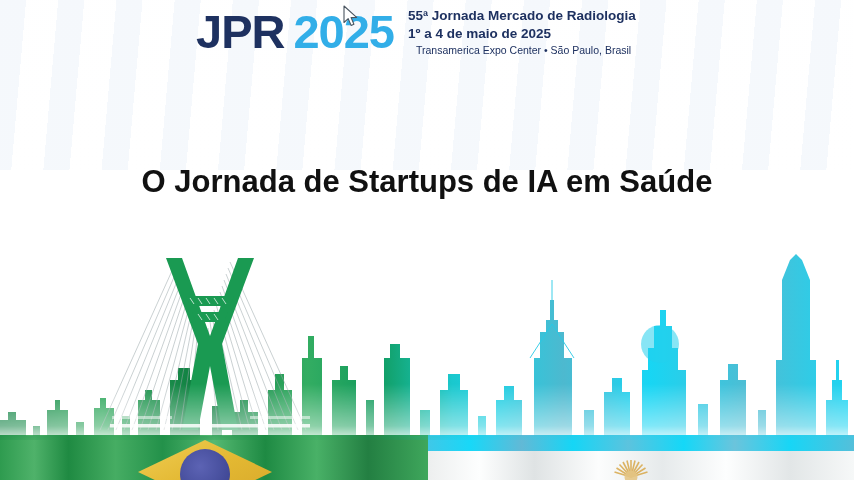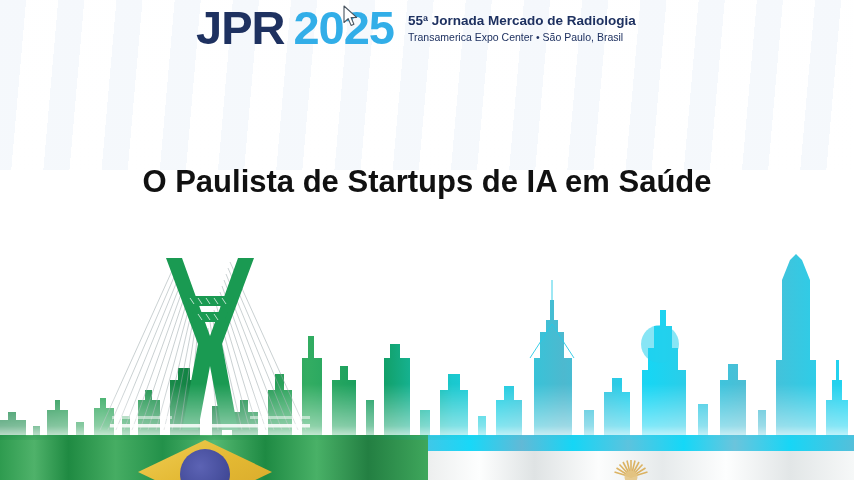--- a/index.html
+++ b/index.html
@@ -75,20 +75,21 @@
     font-size: 13.5px;
     font-weight: bold;
     line-height: 1.35;
     white-space: nowrap;
   }
   .event-line3 {
     font-size: 10.5px;
     font-weight: normal;
     line-height: 1.5;
     white-space: nowrap;
+    margin-left: 8px;
   }
 
   
   .cursor {
     position: absolute;
     left: 343px;
     top: 5px;
     width: 16px;
     height: 24px;
     pointer-events: none;
@@ -370,23 +371,24 @@
     </svg>
   </div>
 
   <div class="header">
     <div class="logo-wrap">
       <span class="logo-jpr">JPR</span>
       <span class="logo-year">2025</span>
     </div>
     <div class="event-info">
       <div class="event-line1">55ª Jornada Mercado de Radiologia</div>
+      <div class="event-line2">1º a 4 de maio de 2025</div>
       <div class="event-line3">Transamerica Expo Center • São Paulo, Brasil</div>
     </div>
   </div>
 
   <svg class="cursor" viewBox="0 0 16 24">
     <path d="M1,1 L1,17.5 L5.2,13.6 L8.1,20.4 L10.9,19.2 L8.1,12.6 L13.6,12.4 Z" fill="#ffffff" stroke="#4a5560" stroke-width="1.1" stroke-linejoin="round"></path>
   </svg>
 
-  <div class="slide-title">O Paulista de Startups de IA em Saúde</div>
+  <div class="slide-title">O Jornada de Startups de IA em Saúde</div>
 
 </div>
 
 </body></html>

